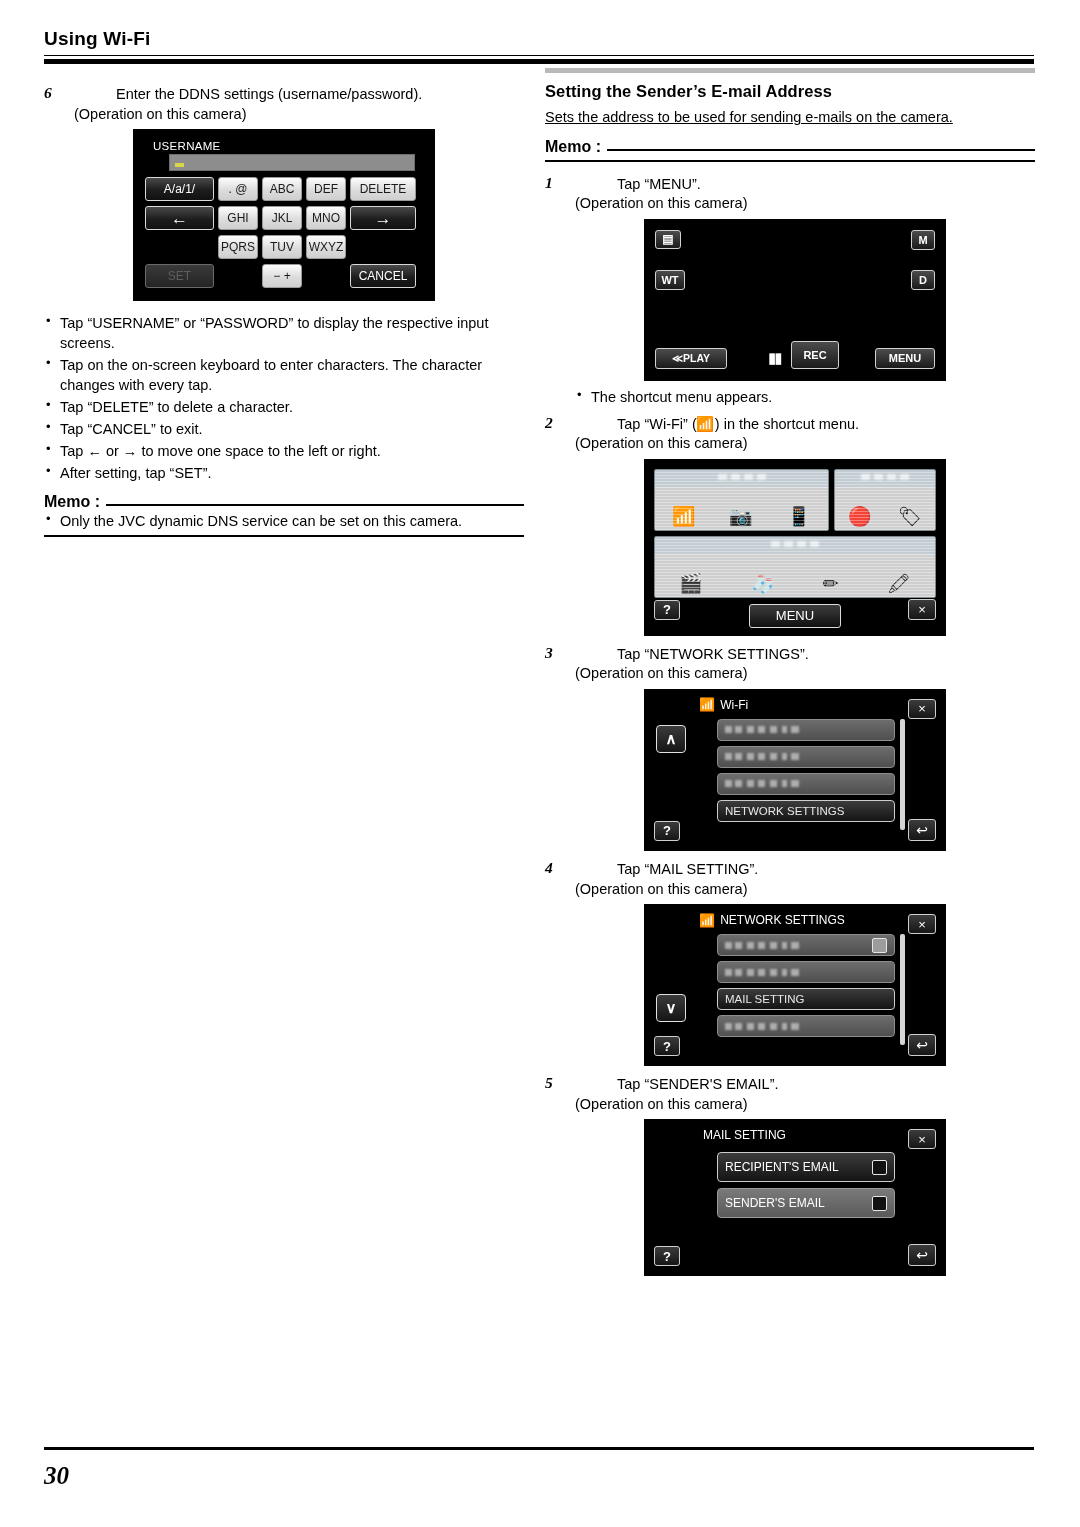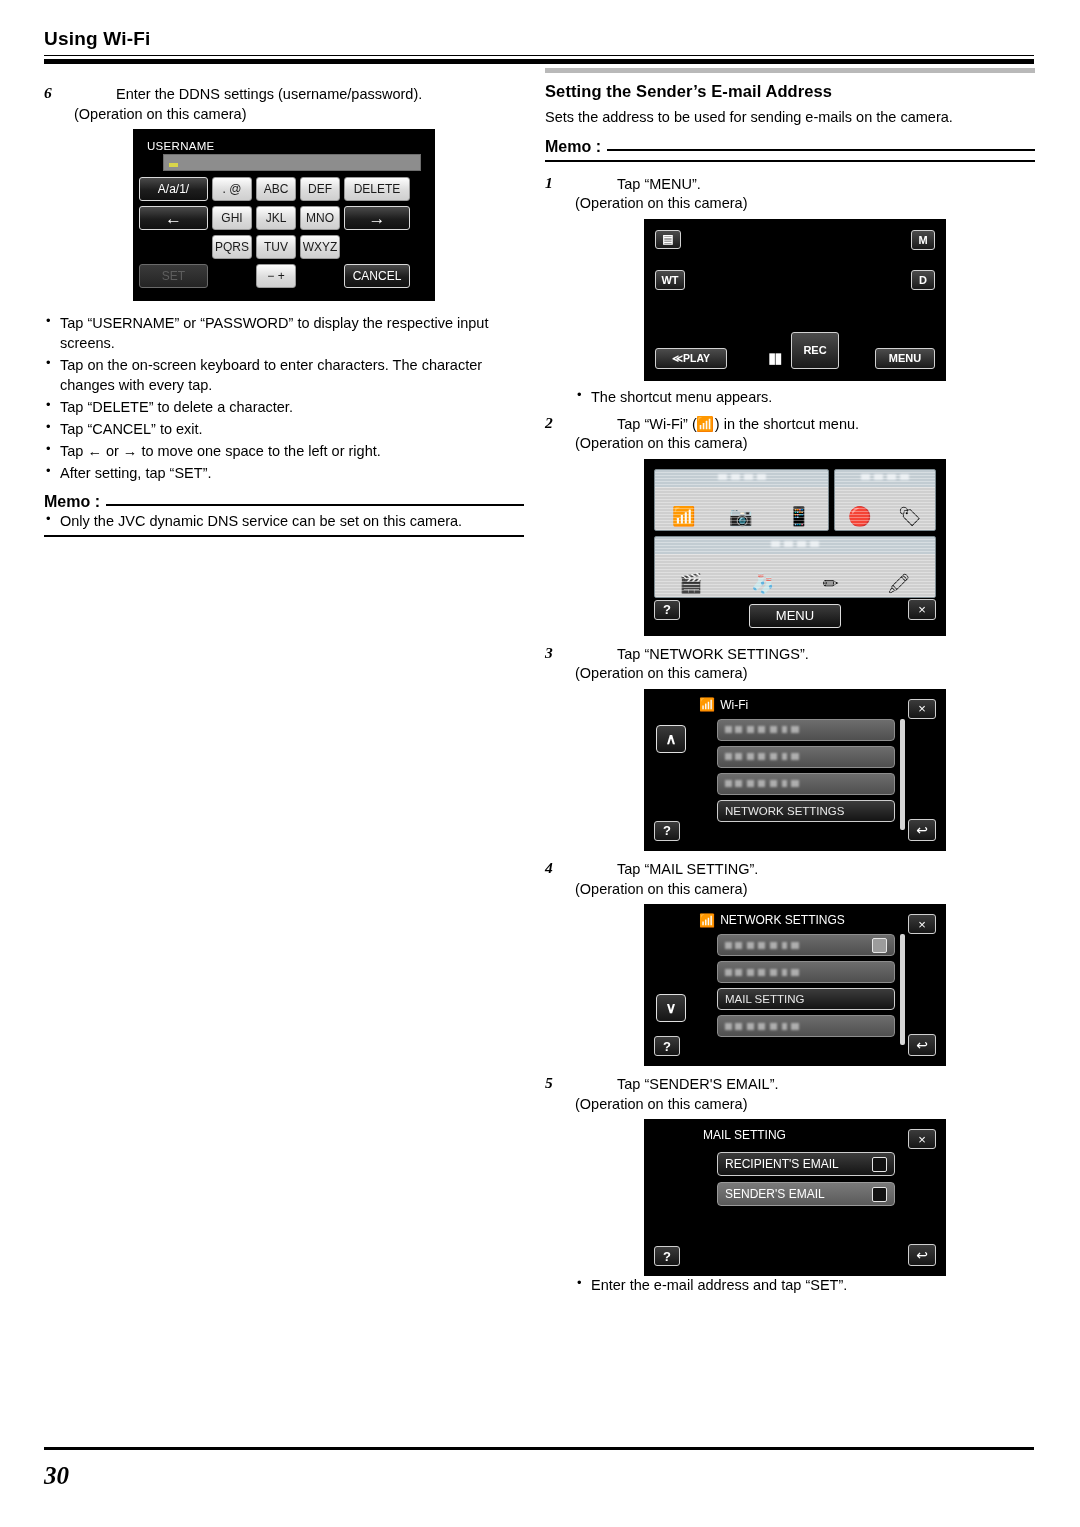--- a/index.html
+++ b/index.html
@@ -48,30 +48,30 @@
   
   .memo-head { display:flex; align-items:center; margin-top:10px;justify-content:space-between; }
   .memo-head .lbl { font-size:16px; font-weight:bold; white-space:nowrap; }
   .memo-head .rule { flex:1; height:2px; background:#000; margin-left:6px; position:relative; top:3px;}
   .memo-bot { height:2px; background:#000; margin-top:4px; }
   .memo-body { margin-top:4px; }
 
   
   .greytab { width:490px; height:5px; background:#b9b9b9; }
   .sec-title { font-size:16.5px; font-weight:bold; margin-top:9px; letter-spacing:.1px; }
-  .sec-desc { font-size:14.5px; margin-top:7px; line-height:1.35; }
+  .sec-desc { font-size:14.5px; margin-top:7px; line-height:1.35;text-decoration:underline; }
 
   
   .lcd {
     background:#000; border:1px solid #000; position:relative;
     box-shadow:0 0 0 1px #000;
   }
 
   
-  .kb { width:300px; height:170px; margin:6px 0 13px 90px; padding:8px 4px; }
+  .kb { width:300px; height:170px; margin:6px 0 13px 90px; padding:8px 10px; }
   .kb .title { color:#fff; font-size:11.5px; letter-spacing:.3px; margin:1px 0 2px 8px;}
   .kb .field {
     height:17px; background:#8d8d8d; margin:0 8px 0 24px; position:relative;
     border:1px solid #6e6e6e;
   }
   .kb .caret { position:absolute; left:5px; bottom:3px; width:9px; height:4px; background:#d8d54a; }
   .kb .rows { margin-top:5px; }
   .kb .row { display:flex; align-items:center; height:26px; margin-bottom:3px; }
   .key {
     display:flex; align-items:center; justify-content:center;
@@ -138,21 +138,21 @@
   .rec .pill {
     position:absolute; display:flex; align-items:center; justify-content:center;
     color:#fff; border-radius:3px; font-size:11px; font-weight:bold;
     background:linear-gradient(#4c4c4c,#1a1a1a); border:1px solid #d2d2d2;
   }
   .rec .p-cam { left:9px; top:9px; width:26px; height:19px; font-size:12px; }
   .rec .p-m   { right:9px; top:9px; width:24px; height:20px; }
   .rec .p-wt  { left:9px; top:49px; width:30px; height:20px; }
   .rec .p-d   { right:9px; top:49px; width:24px; height:20px; }
   .rec .p-play{ left:9px; bottom:10px; width:72px; height:21px; font-size:10.5px; }
-  .rec .p-rec { left:145px; bottom:10px; width:48px; height:37px; }
+  .rec .p-rec { left:145px; bottom:10px; width:48px; height:28px; }
   .rec .p-menu{ right:9px; bottom:10px; width:60px; height:21px; }
   .rec .pause { position:absolute; left:122px; bottom:12px; color:#fff; font-size:15px; letter-spacing:-2px; }
 
   
   .sc { width:300px; height:175px; margin-left:100px; margin-top:6px; padding:8px; }
   .panel {
     background:linear-gradient(#c2ccd2 0 28%, #d8d8d8 28% 30%, #cfcfcf 30% 100%);
     border:1px solid #7d8a90; border-radius:2px; position:relative; overflow:hidden;
   }
   .panel::after{
@@ -187,21 +187,21 @@
     position:absolute; right:8px; bottom:8px; width:28px; height:21px;
     display:flex; align-items:center; justify-content:center;
     color:#fff; font-size:13px; border-radius:3px;
     background:linear-gradient(#3b3b3b,#161616); border:1px solid #cfcfcf;
   }
 
   
   .mail-list { margin:10px 0 0 62px; width:178px; }
   .mrow {
     height:24px; border-radius:4px; margin-bottom:6px;
-    display:flex; align-items:center; padding:8px 7px;
+    display:flex; align-items:center; padding:14px 7px;
     color:#fff; font-size:12px;
   }
   .mrow.sel { background:linear-gradient(#3c3c3c,#141414); border:1px solid #cdcdcd; }
   .mrow.unsel { background:linear-gradient(#7a7a7a,#5a5a5a); border:1px solid #9a9a9a; }
 
   .after-note { margin-top:8px; }
 
   
   .footer-rule { position:absolute; left:44px; top:1447px; width:990px; height:3px; background:#000; }
   .pageno {
@@ -453,21 +453,18 @@
         </div>
         <div class="mrow unsel">
           <span>SENDER'S EMAIL</span>
           <span class="chk"></span>
         </div>
       </div>
       <span class="q-btn">?</span>
       <span class="back-btn">↩</span>
     </div>
 
-    <ul class="bl after-note" style="margin-left:30px">
-      <li>Enter the e-mail address and tap “SET”.</li>
-    </ul>
   </div>
 
   <div class="footer-rule"></div>
   <div class="pageno">30</div>
 
 </div>
 
 </body></html>

